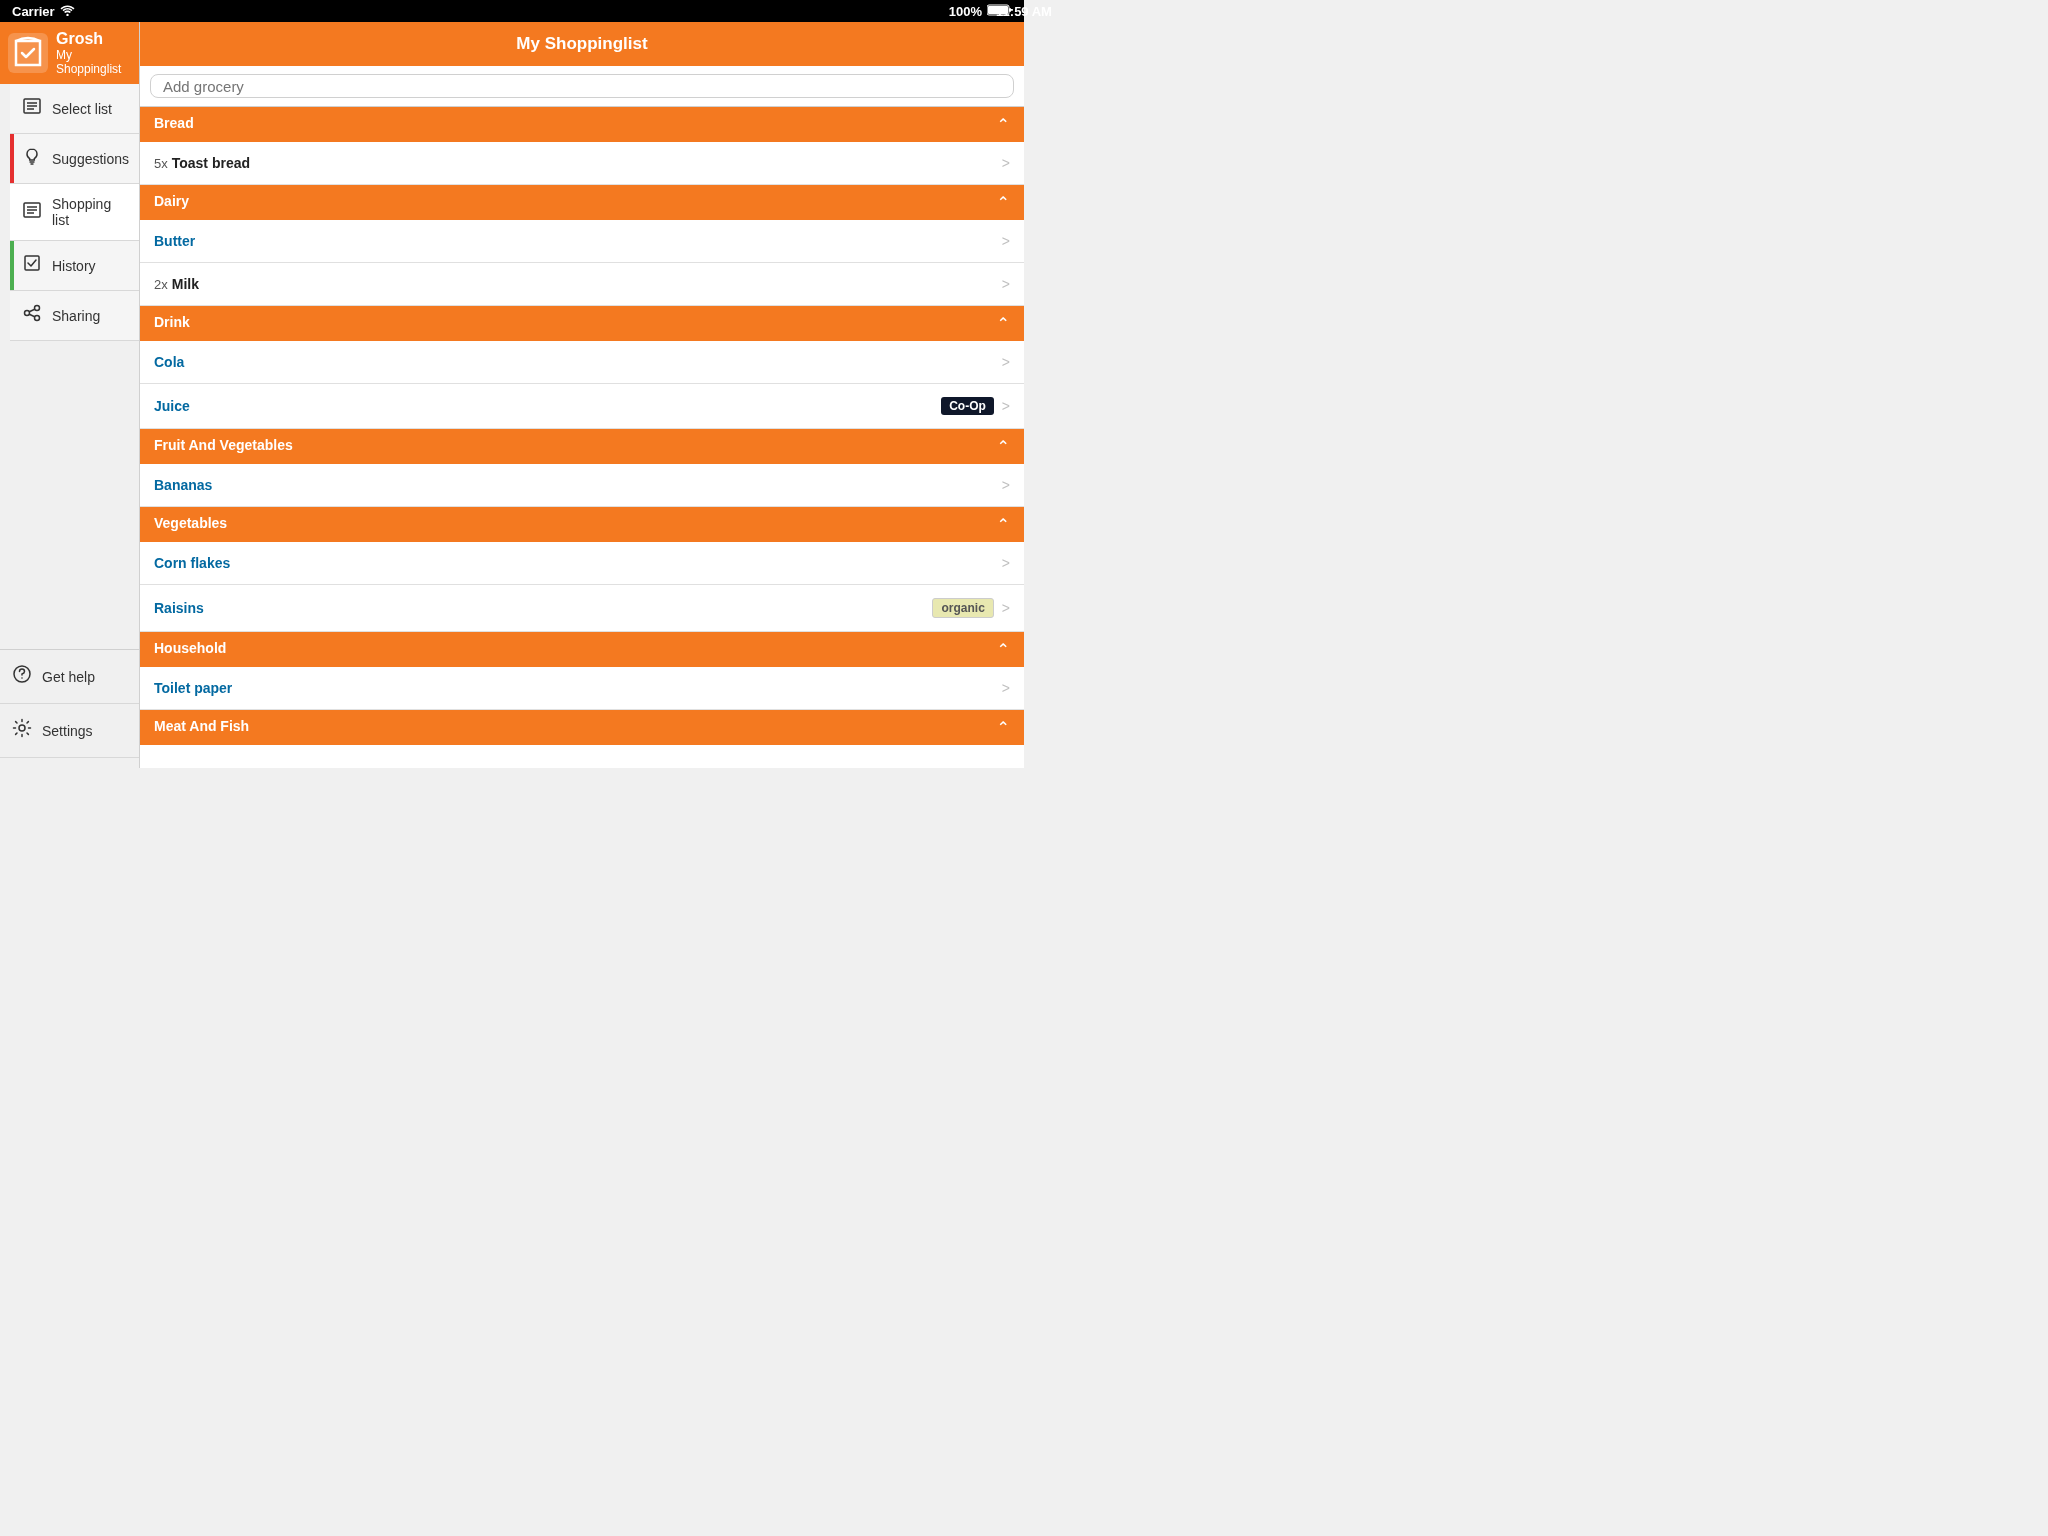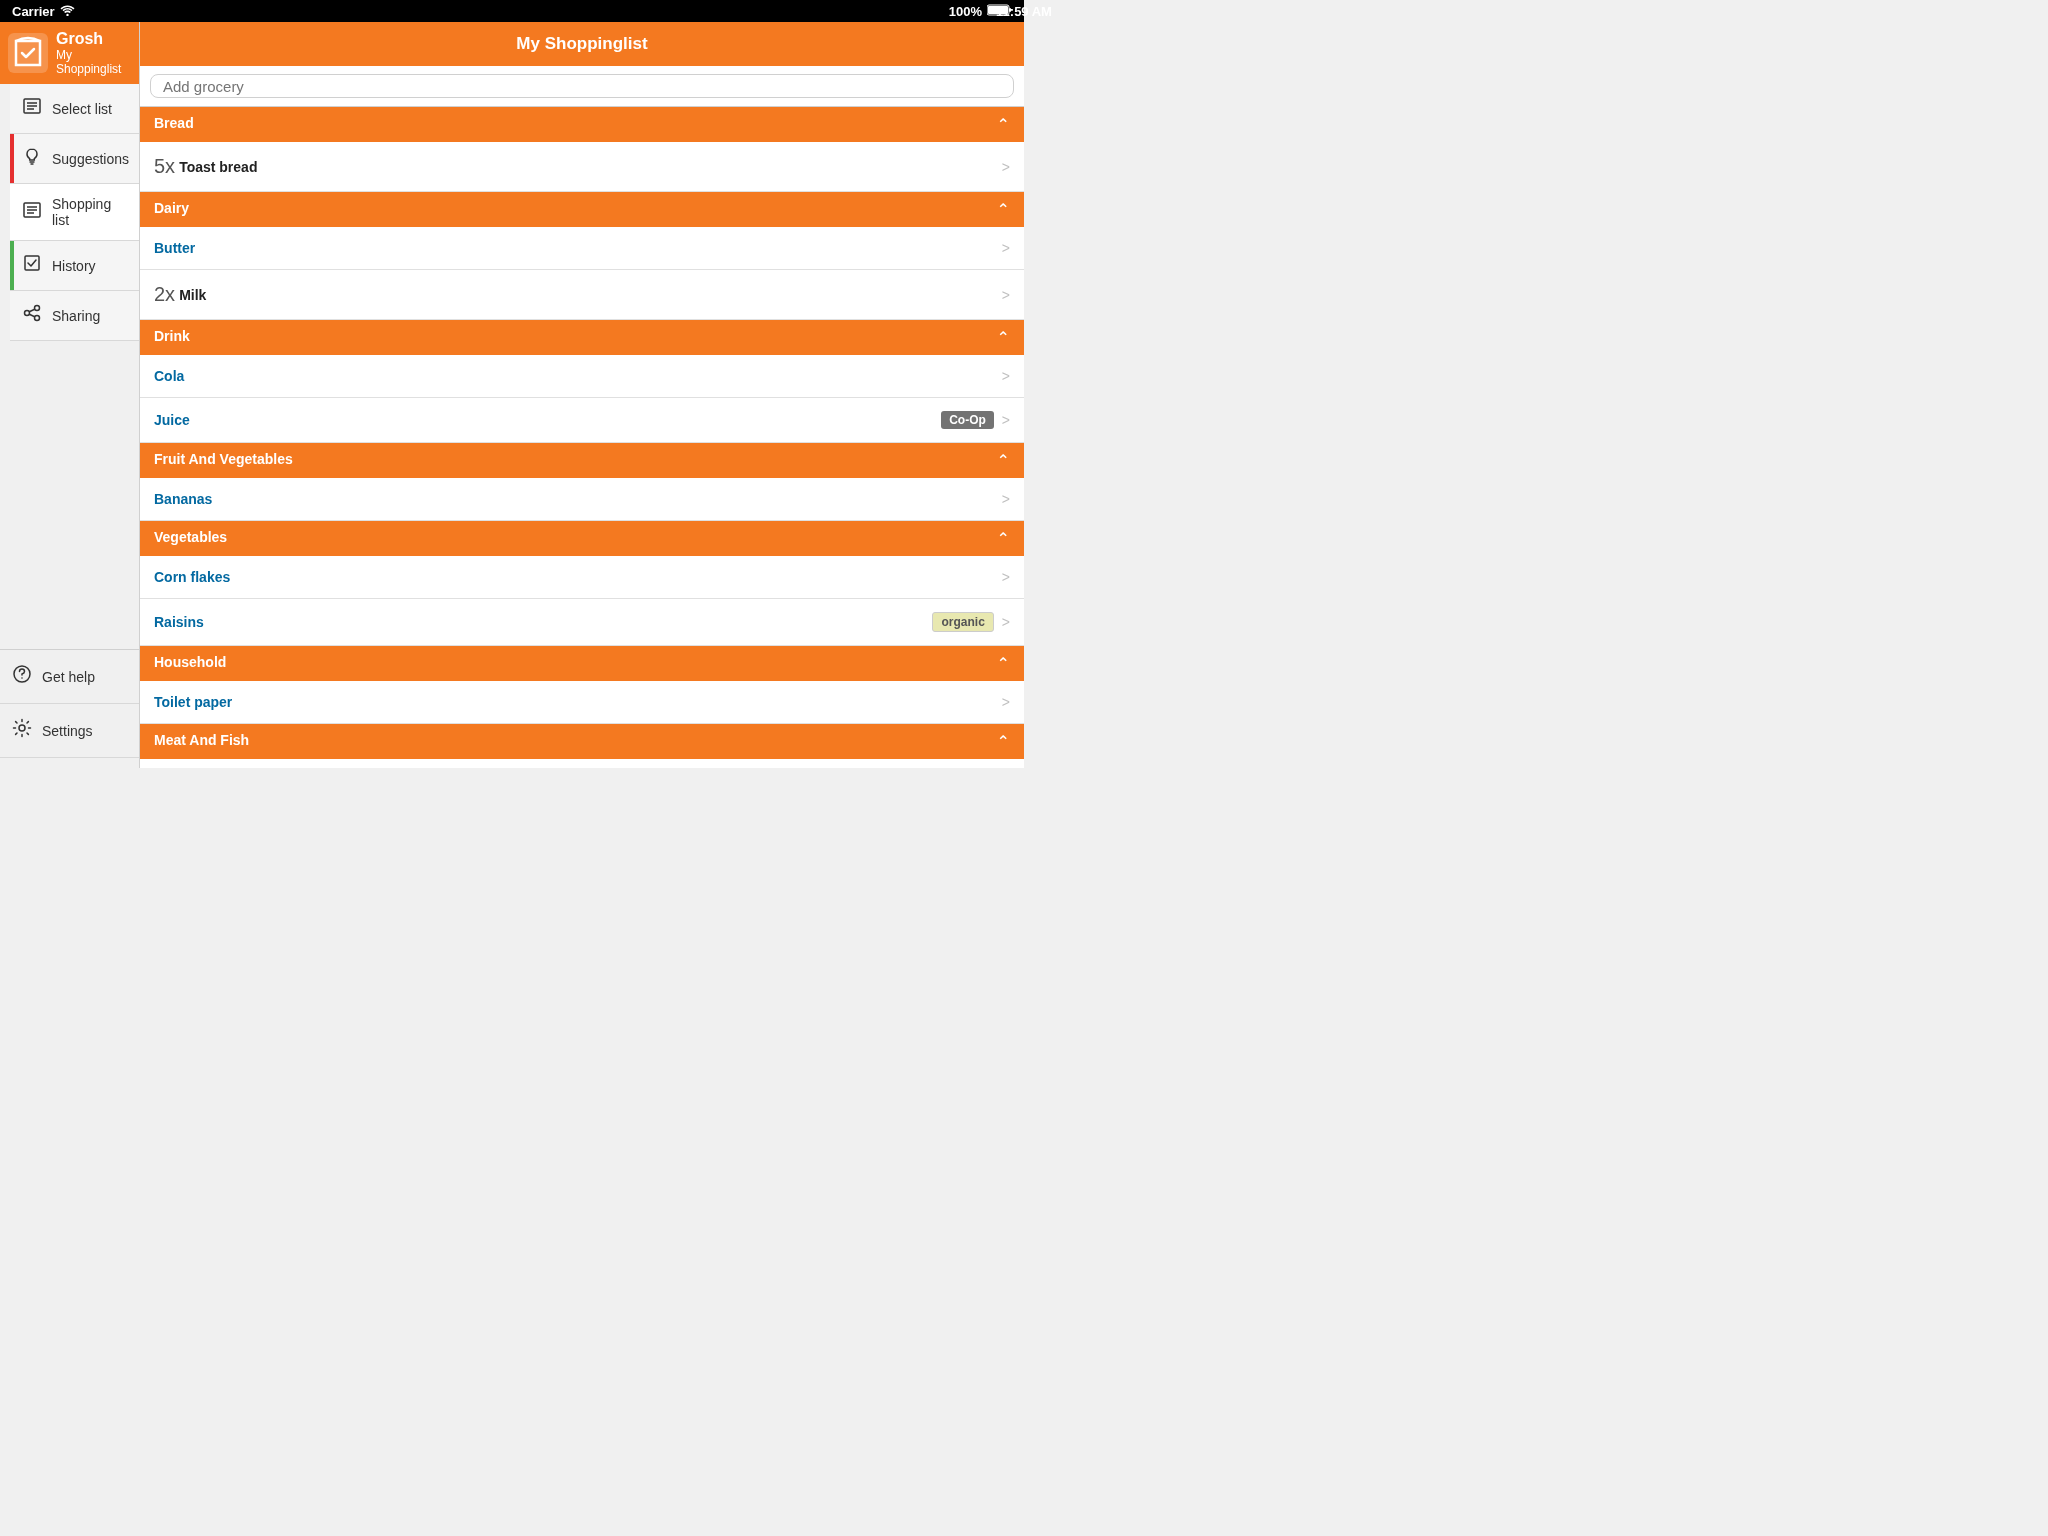--- a/index.html
+++ b/index.html
@@ -215,21 +215,21 @@
       cursor: pointer;
     }
 
     .list-item-left {
       display: flex;
       align-items: center;
       gap: 4px;
     }
 
     .item-quantity {
-      font-size: 20px;
+      font-size: 13px;
       color: #555;
       font-weight: 400;
     }
 
     .item-name {
       font-size: 14px;
       color: #222;
       font-weight: 700;
     }
 
@@ -247,21 +247,21 @@
 
     .item-tag {
       padding: 2px 8px;
       border-radius: 3px;
       font-size: 12px;
       font-weight: 600;
       color: #fff;
     }
 
     .item-tag.coop {
-      background: #737373;
+      background: #0f172a;
       color: #fff;
     }
 
     .item-tag.organic {
       background: #e8e8b0;
       color: #555;
       border: 1px solid #ccc;
     }
 
     .item-chevron {

